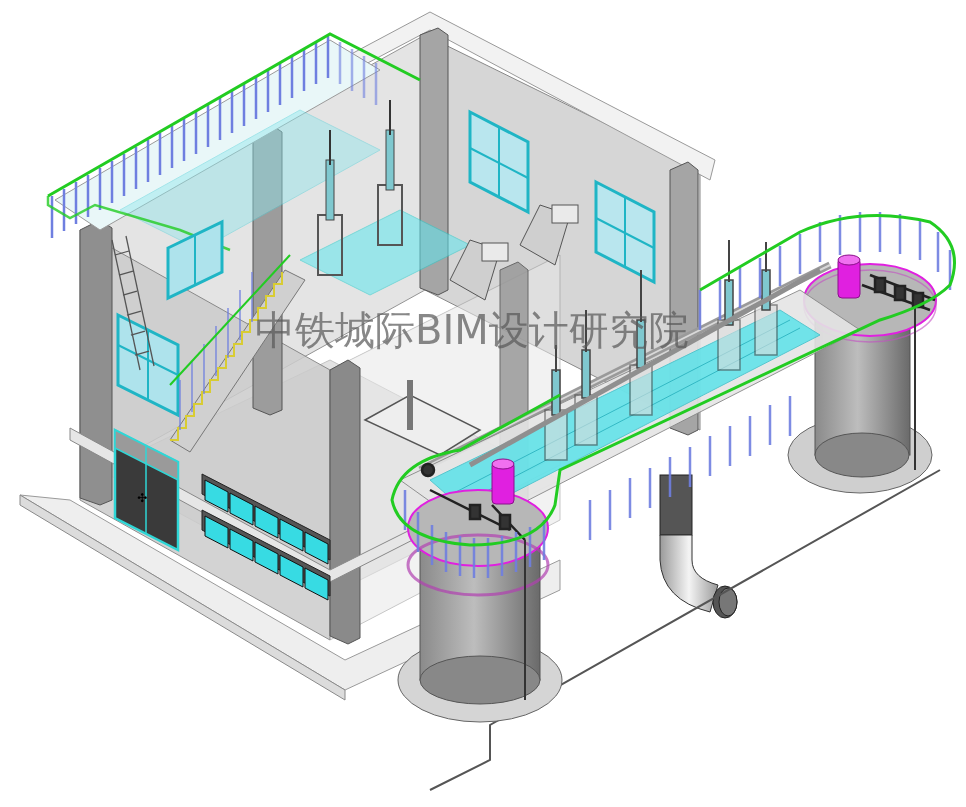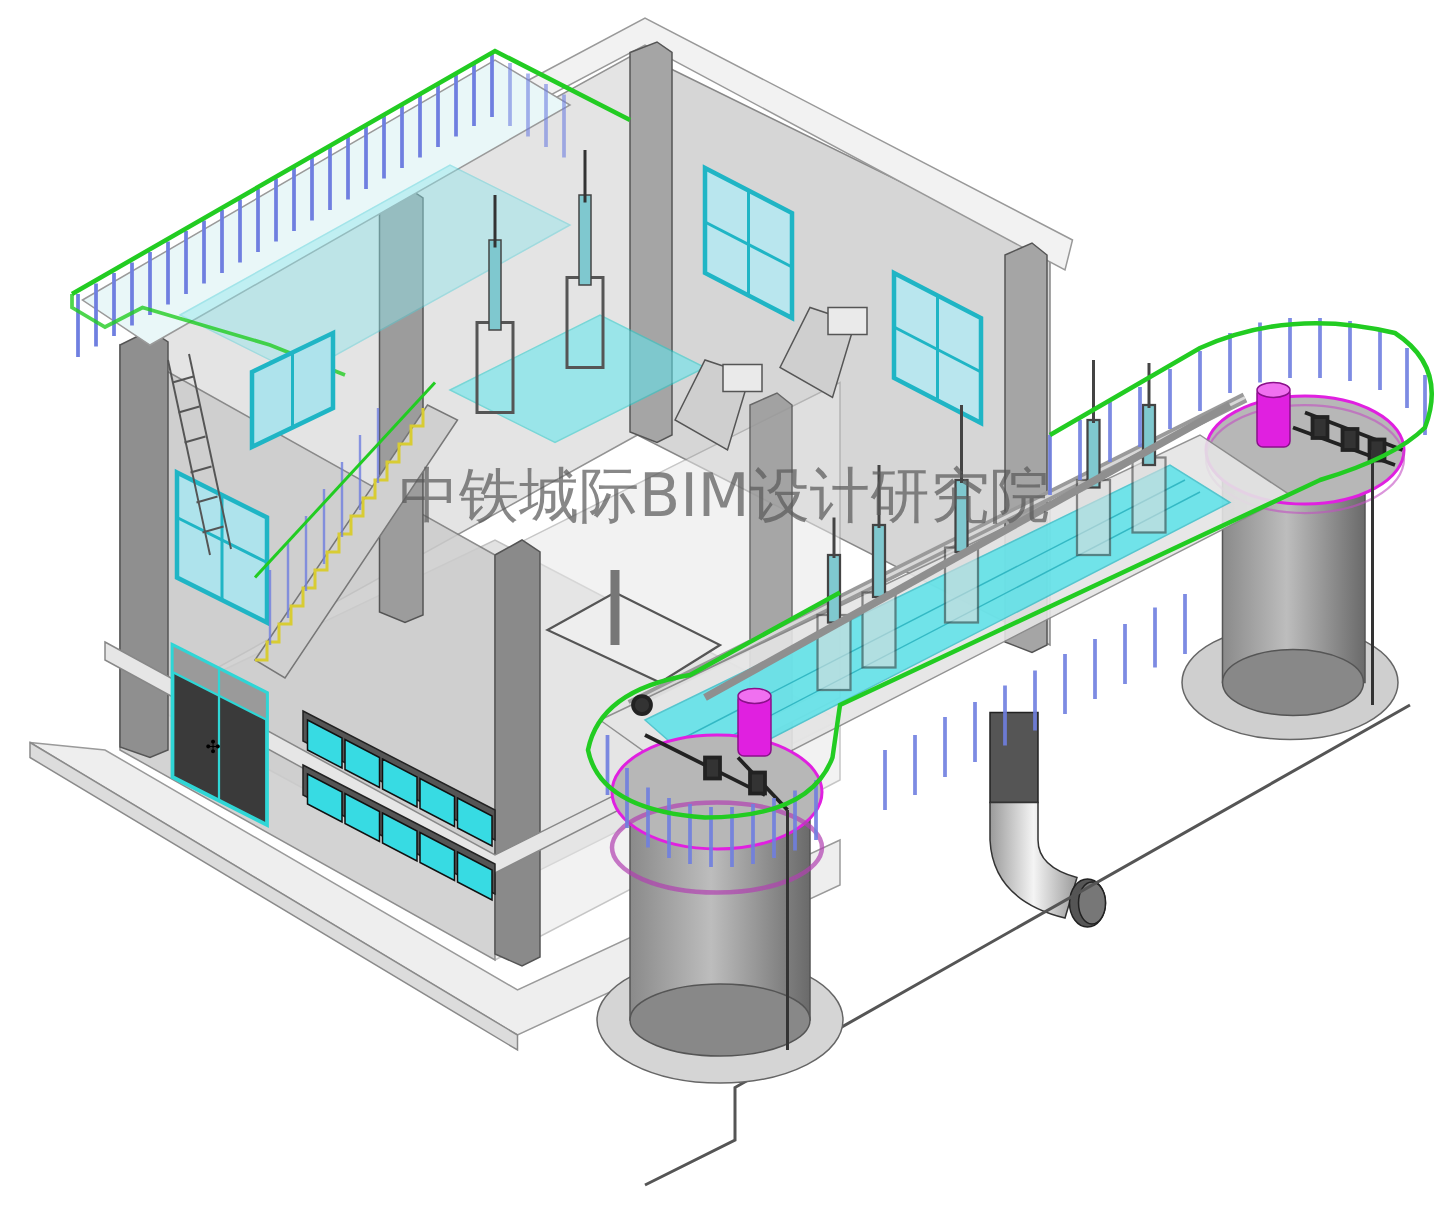--- a/index.html
+++ b/index.html
@@ -1,20 +1,20 @@
 <!DOCTYPE html>
 <html><head>
 <meta charset="utf-8">
 <style>
   html, body { margin: 0; padding: 0; background: #ffffff; }
   body { width: 966px; height: 807px; overflow: hidden; position: relative;
          font-family: "DejaVu Sans", sans-serif; }
   #scene { position: absolute; left: 0; top: 0; width: 966px; height: 807px; }
   .watermark {
-    position: absolute; left: 266px; top: 303px;
+    position: absolute; left: 255px; top: 303px;
     font-size: 40px; color: rgba(90,90,90,0.72); letter-spacing: 0px;
     white-space: nowrap; pointer-events: none;
     font-family: "DejaVu Sans", sans-serif;
   }
 </style>
 </head>
 <body>
 
 <svg id="scene" viewBox="0 0 966 807" xmlns="http://www.w3.org/2000/svg">
   <defs>

